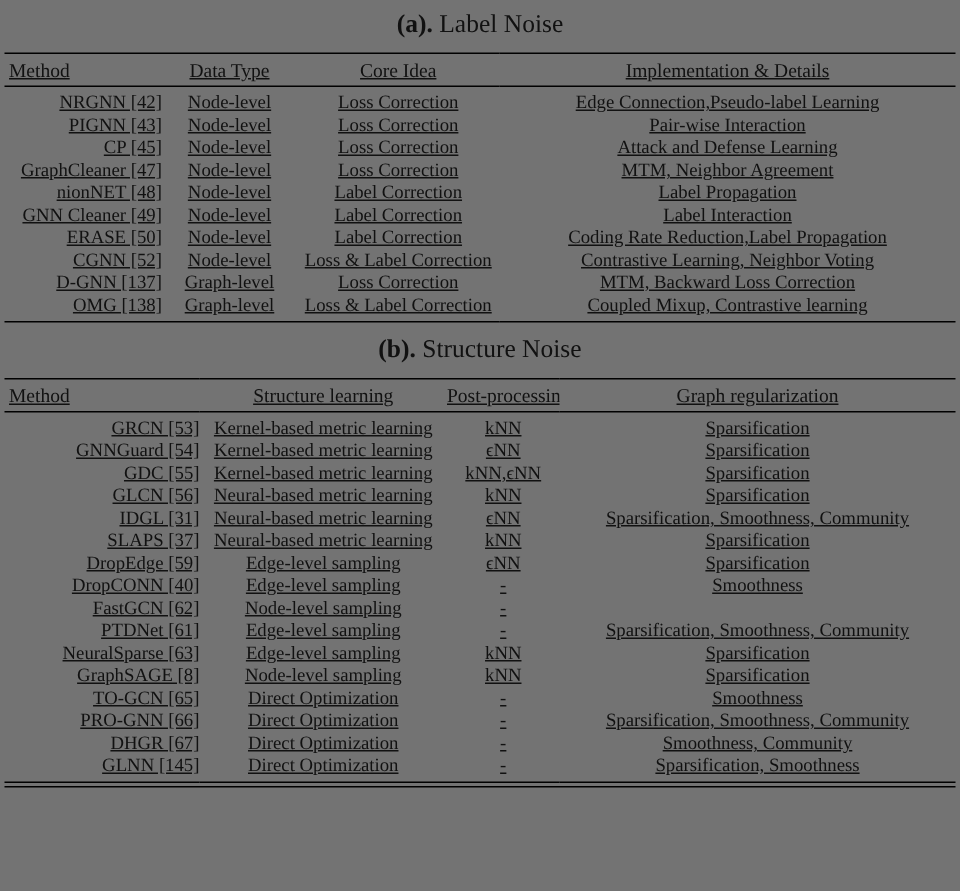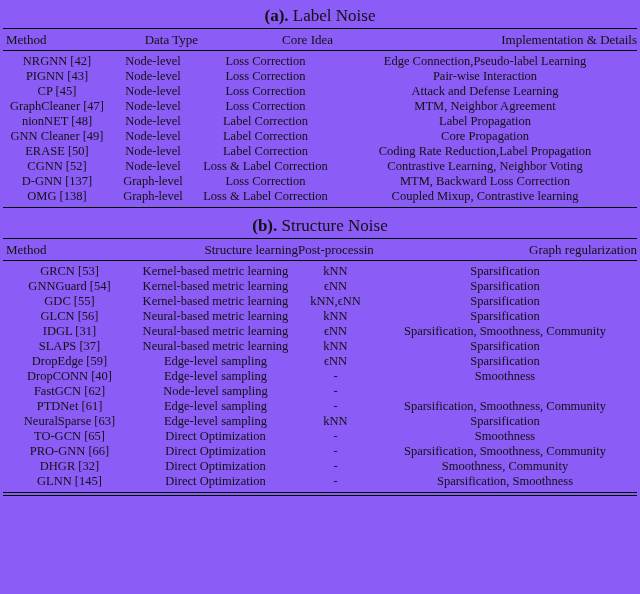--- a/index.html
+++ b/index.html
@@ -7,61 +7,62 @@
     padding: 0;
     background: #ffffff;
     color: #111111;
     font-family: "Liberation Serif", "DejaVu Serif", serif;
   }
   .page {
     width: 640px;
     height: 594px;
     box-sizing: border-box;
     padding: 4px 3px 0 3px;
-    background: #8b5cf6;
+    background: #737373;
     overflow: hidden;
   }
   .caption {
     margin: 0;
     text-align: center;
     font-size: 17px;
     font-weight: normal;
     line-height: 24px;
   }
   .caption .cap-prefix { font-weight: bold; }
   .caption-b { margin-top: 6px; }
   table {
     width: 634px;
     border-collapse: collapse;
     table-layout: fixed;
     font-size: 12.5px;
-    margin-top: 0;
+    margin-top: 7px;
     border-top: 1.6px solid #000;
     border-bottom: 1.2px solid #000;
+    text-decoration: underline;
   }
   thead th {
     font-weight: normal;
     font-size: 13px;
-    text-align: right;
+    text-align: center;
     padding: 3px 0 3px 0;
     border-bottom: 1px solid #000;
     line-height: 15px;
     overflow: hidden;
     white-space: nowrap;
   }
   thead th.col-method { text-align: left; padding-left: 3px; }
   tbody td {
     text-align: center;
     padding: 0;
     line-height: 15px;
     height: 15px;
     overflow: hidden;
     white-space: nowrap;
   }
-  tbody td.col-method { text-align: center; padding-left: 3px; }
+  tbody td.col-method { text-align: right; padding-left: 3px; }
   tbody tr:first-child td { padding-top: 3px; }
   tbody tr:last-child td { padding-bottom: 3px; }
   .bottom-double {
     width: 634px;
     height: 0;
     border-top: 1px solid #000;
     margin-top: 2px;
   }
 </style>
 </head>
@@ -115,21 +116,21 @@
           <tr>
             <td class="col-method">nionNET [48]</td>
             <td>Node-level</td>
             <td>Label Correction</td>
             <td>Label Propagation</td>
           </tr>
           <tr>
             <td class="col-method">GNN Cleaner [49]</td>
             <td>Node-level</td>
             <td>Label Correction</td>
-            <td>Core Propagation</td>
+            <td>Label Interaction</td>
           </tr>
           <tr>
             <td class="col-method">ERASE [50]</td>
             <td>Node-level</td>
             <td>Label Correction</td>
             <td>Coding Rate Reduction,Label Propagation</td>
           </tr>
           <tr>
             <td class="col-method">CGNN [52]</td>
             <td>Node-level</td>
@@ -231,33 +232,39 @@
             <td>-</td>
             <td>Sparsification, Smoothness, Community</td>
           </tr>
           <tr>
             <td class="col-method">NeuralSparse [63]</td>
             <td>Edge-level sampling</td>
             <td>kNN</td>
             <td>Sparsification</td>
           </tr>
           <tr>
+            <td class="col-method">GraphSAGE [8]</td>
+            <td>Node-level sampling</td>
+            <td>kNN</td>
+            <td>Sparsification</td>
+          </tr>
+          <tr>
             <td class="col-method">TO-GCN [65]</td>
             <td>Direct Optimization</td>
             <td>-</td>
             <td>Smoothness</td>
           </tr>
           <tr>
             <td class="col-method">PRO-GNN [66]</td>
             <td>Direct Optimization</td>
             <td>-</td>
             <td>Sparsification, Smoothness, Community</td>
           </tr>
           <tr>
-            <td class="col-method">DHGR [32]</td>
+            <td class="col-method">DHGR [67]</td>
             <td>Direct Optimization</td>
             <td>-</td>
             <td>Smoothness, Community</td>
           </tr>
           <tr>
             <td class="col-method">GLNN [145]</td>
             <td>Direct Optimization</td>
             <td>-</td>
             <td>Sparsification, Smoothness</td>
           </tr>

